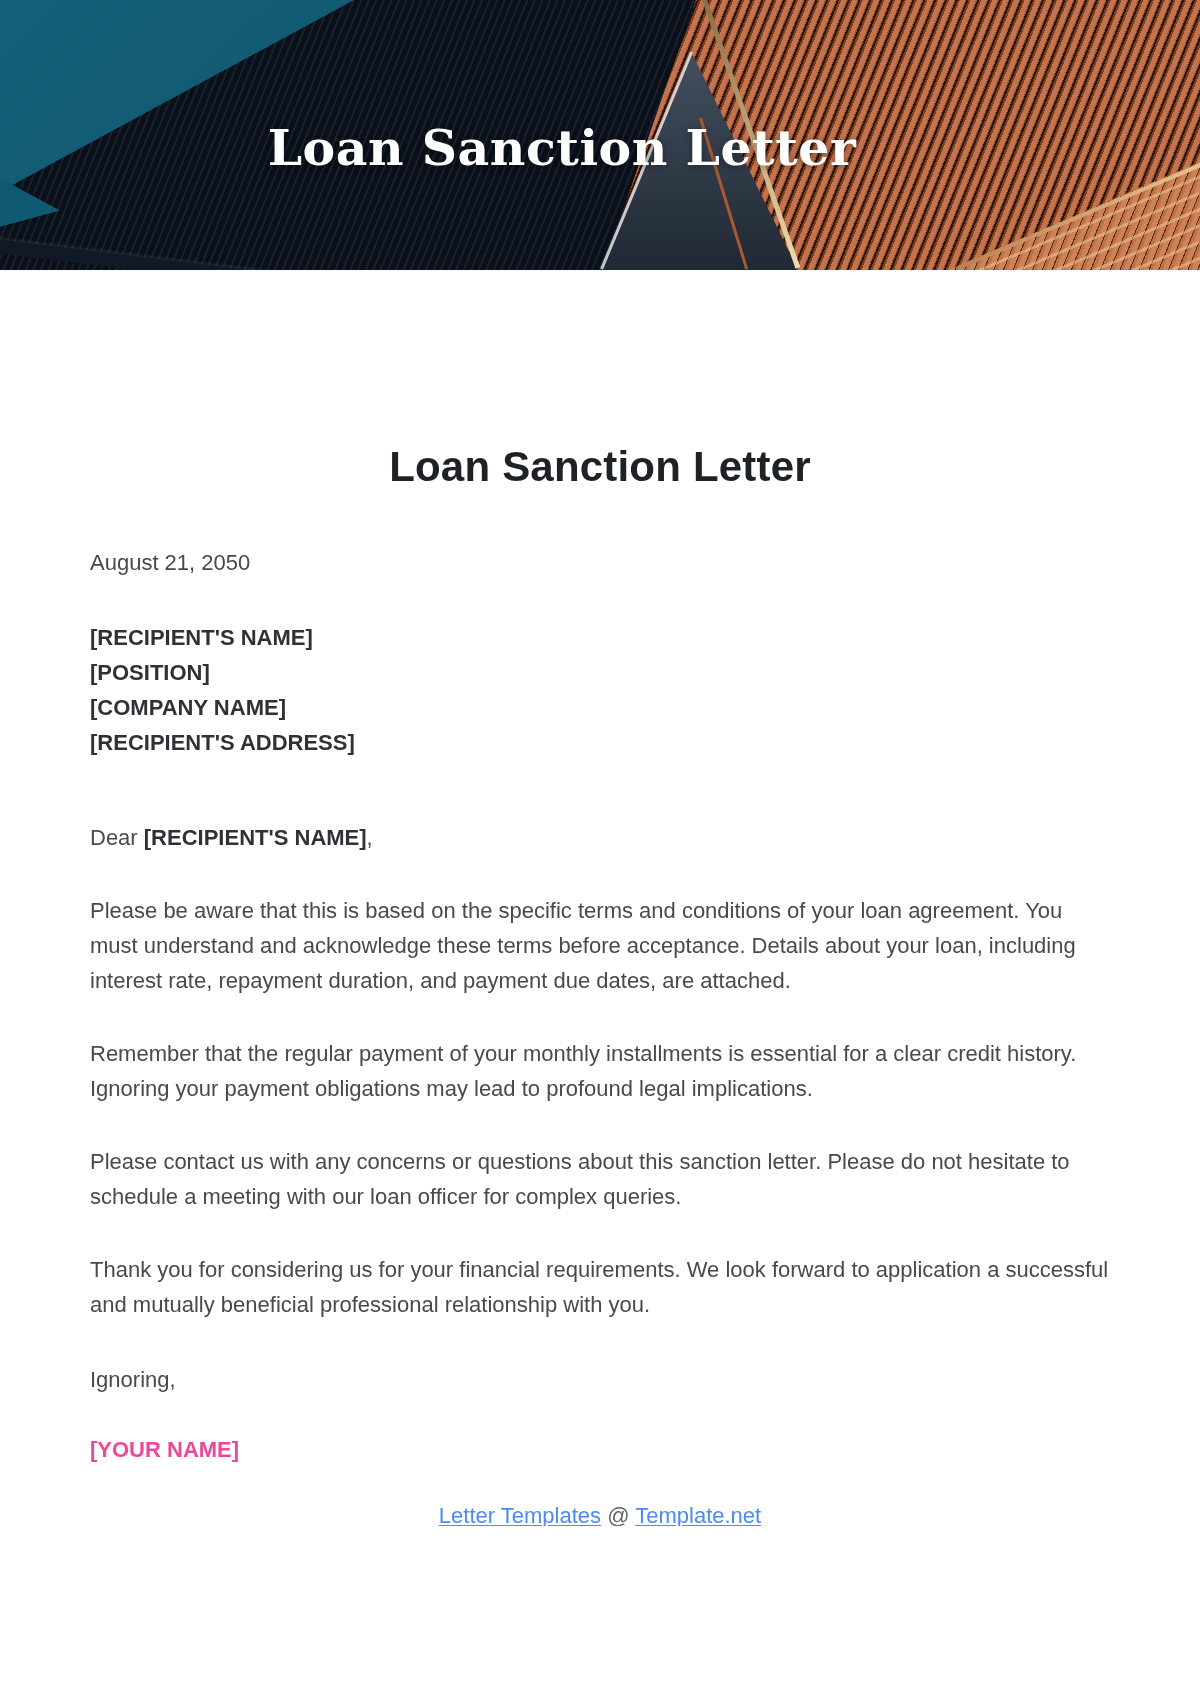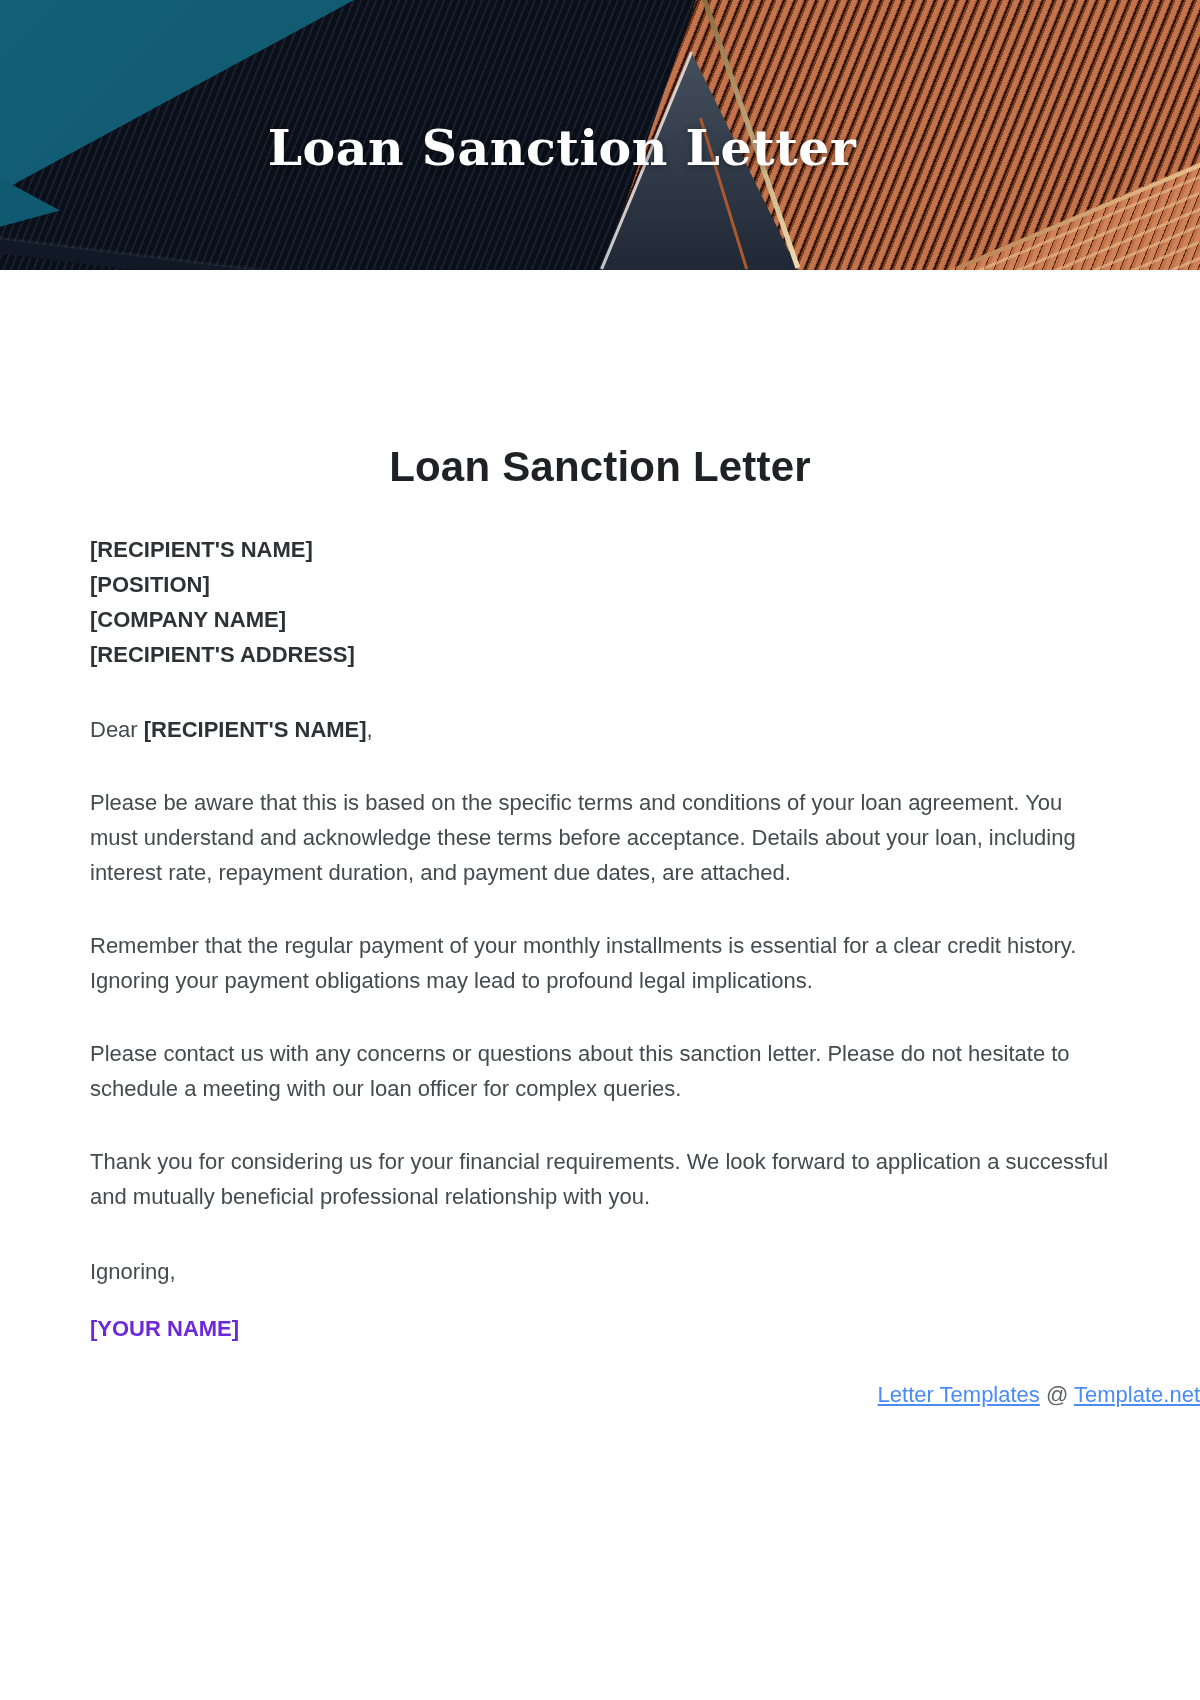--- a/index.html
+++ b/index.html
@@ -126,30 +126,30 @@
     margin-top: 172px;
     text-align: center;
     font-size: 42px;
     line-height: 50px;
     font-weight: 700;
     color: #1e2125;
     letter-spacing: 0.2px;
   }
   .date-line { margin-top: 53px; }
   .recipient-block { margin-top: 40px; font-weight: 700; color: #2e3136; }
-  .salutation { margin-top: 40px; }
+  .salutation { margin-top: 60px; }
   .salutation b { font-weight: 700; color: #2e3136; }
   .para { margin-top: 38px; }
   .closing { margin-top: 40px; }
-  .signature { margin-top: 22px; font-weight: 700; color: #6d28d9; }
+  .signature { margin-top: 35px; font-weight: 700; color: #ec4899; }
 
   
   .site-footer {
     margin-top: 36px;
-    text-align: right;
+    text-align: center;
     font-size: 22px;
     line-height: 26px;
   }
   .site-footer a {
     color: #4a8bf5;
     text-decoration: underline;
     cursor: pointer;
   }
   .site-footer .sep { color: #5f6368; text-decoration: none; }
 </style>
@@ -170,20 +170,21 @@
     <div class="glass-beam-right"></div>
     <div class="layer layer-teal"></div>
     <div class="layer teal-sliver"></div>
     <div class="banner-title">Loan Sanction Letter</div>
   </div>
 
   <div class="content">
 
     <h1 class="doc-title">Loan Sanction Letter</h1>
 
+    <div class="date-line">August 21, 2050</div>
 
     <div class="recipient-block">
       <div>[RECIPIENT'S NAME]</div>
       <div>[POSITION]</div>
       <div>[COMPANY NAME]</div>
       <div>[RECIPIENT'S ADDRESS]</div>
     </div>
 
     <div class="salutation"><span>Dear </span><b>[RECIPIENT'S NAME]</b><span>,</span></div>
 

